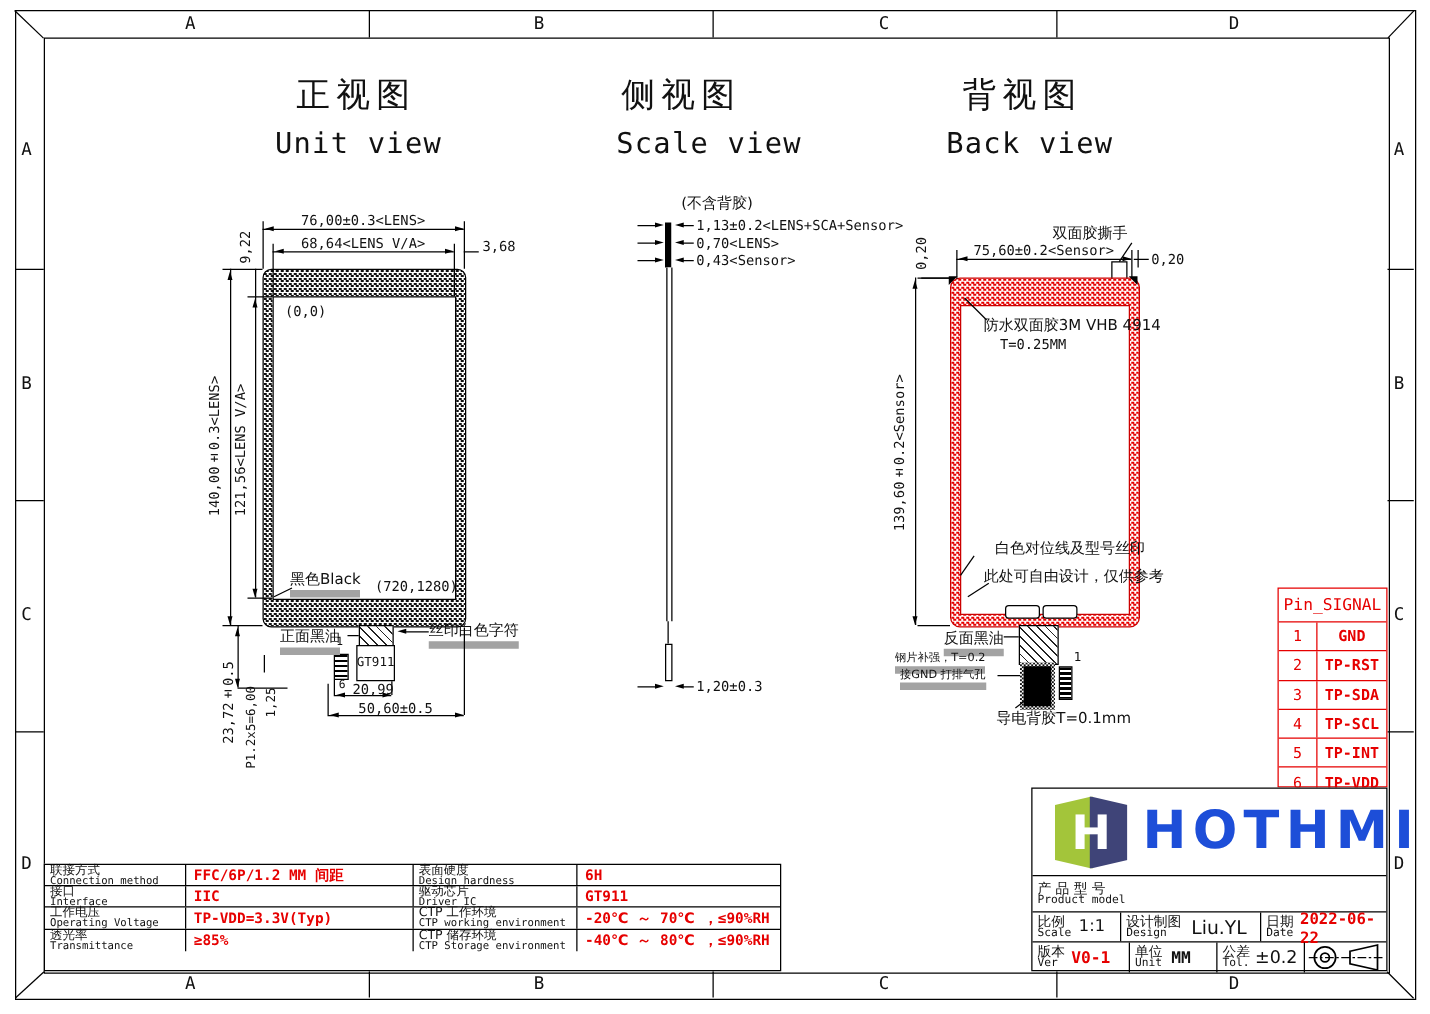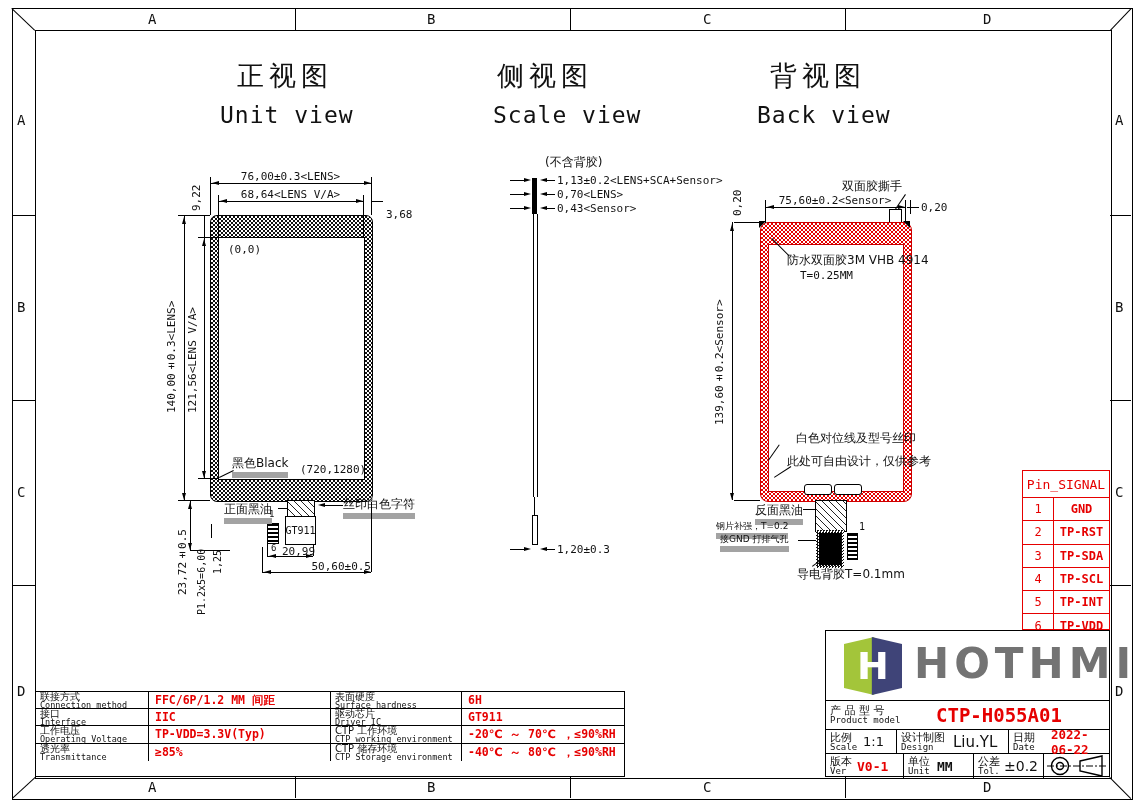--- a/index.html
+++ b/index.html
@@ -44,21 +44,21 @@
   #spec .val{display:flex;align-items:center;padding-left:6px;color:#e60000;font:bold 11.5px "DejaVu Sans Mono","DejaVu Sans",monospace;box-sizing:border-box;white-space:nowrap}
   #spec .bL{border-left:1px solid #000}
   .w1{width:112px}.w2{width:182px}.w3{width:131px}.w4{width:163px}.wspan{width:476px}
   
   #tblock{position:absolute;left:825px;top:630px;width:285px;height:147px;border:1px solid #000;box-sizing:border-box;background:#fff}
   #tblock .trow{display:flex;border-bottom:1px solid #000;box-sizing:border-box}
   #tblock .cell{display:flex;align-items:center;box-sizing:border-box}
   #tblock .lb{display:flex;flex-direction:column;justify-content:center;padding-left:4px}
   #tblock .lb .z{font-size:11px;line-height:11px;white-space:nowrap}
   #tblock .lb .e{font:9px "DejaVu Sans Mono","Liberation Mono",monospace;line-height:9px;white-space:nowrap}
-  .brand{font:bold 42px "DejaVu Sans","Liberation Sans",sans-serif;letter-spacing:5px;color:#737373}
+  .brand{font:bold 42px "DejaVu Sans","Liberation Sans",sans-serif;letter-spacing:5px;color:#1d4ed8}
   .logo-green{position:absolute;inset:0;clip-path:polygon(0 12%,52% 0,52% 100%,0 88%);background:#a3c53a}
   .logo-navy{position:absolute;inset:0;clip-path:polygon(48% 0,100% 12%,100% 88%,48% 100%);background:#3f4478}
   .logo-h{position:absolute;inset:0;display:flex;align-items:center;justify-content:center;
           font:bold 38px "DejaVu Sans","Liberation Sans",sans-serif;color:#fff}
 </style>
 </head>
 <body>
 
 <div id="canvas">
 
@@ -119,21 +119,21 @@
   <div class="vl" style="left:363px;top:195px;height:42px"></div>
   <div class="hl" style="left:210px;top:183px;width:161px"></div>
   <div class="aL" style="left:210px;top:181px"></div>
   <div class="aR" style="left:364px;top:181px"></div>
   <div class="dt" style="left:210px;top:170px;width:161px;text-align:center">76,00±0.3&lt;LENS&gt;</div>
   <div class="hl" style="left:218px;top:201px;width:145px"></div>
   <div class="aL" style="left:218px;top:199px"></div>
   <div class="aR" style="left:356px;top:199px"></div>
   <div class="dt" style="left:218px;top:188px;width:145px;text-align:center">68,64&lt;LENS V/A&gt;</div>
   <div class="hl" style="left:371px;top:201px;width:12px"></div>
-  <div class="dt" style="left:386px;top:208px">3,68</div>
+  <div class="dt" style="left:386px;top:191px">3,68</div>
   <div class="dt vt" style="left:190px;top:180px;height:36px">9,22</div>
   <div class="vl" style="left:204px;top:215px;height:22px"></div>
 
   <div class="hl" style="left:178px;top:215px;width:32px"></div>
   <div class="hl" style="left:178px;top:500px;width:32px"></div>
   <div class="hl" style="left:198px;top:237px;width:20px"></div>
   <div class="hl" style="left:198px;top:478px;width:20px"></div>
   <div class="vl" style="left:184px;top:215px;height:285px"></div>
   <div class="aU" style="left:182px;top:215px"></div>
   <div class="aD" style="left:182px;top:493px"></div>
@@ -160,21 +160,21 @@
   <div class="vl" style="left:313px;top:545px;height:11px"></div>
   <div class="hl" style="left:267px;top:556px;width:46px"></div>
   <div class="aL" style="left:267px;top:554px"></div>
   <div class="aR" style="left:306px;top:554px"></div>
   <div class="dt" style="left:282px;top:545px">20,99</div>
   <div class="vl" style="left:262px;top:547px;height:25px"></div>
   <div class="vl" style="left:371px;top:502px;height:70px"></div>
   <div class="hl" style="left:262px;top:572px;width:109px"></div>
   <div class="aL" style="left:262px;top:570px"></div>
   <div class="aR" style="left:364px;top:570px"></div>
-  <div class="dt" style="left:262px;top:560px;width:109px;text-align:right">50,60±0.5</div>
+  <div class="dt" style="left:262px;top:560px;width:109px;text-align:center">50,60±0.5</div>
   <div class="vl" style="left:190px;top:500px;height:50px"></div>
   <div class="aU" style="left:188px;top:500px"></div>
   <div class="aD" style="left:188px;top:543px"></div>
   <div class="hl" style="left:190px;top:550px;width:40px"></div>
   <div class="dt vt" style="left:176px;top:516px;height:92px">23,72±0.5</div>
   <div class="dt vt" style="left:196px;top:548px;height:68px;font-size:10px">P1.2x5=6,00</div>
   <div class="vl" style="left:211px;top:524px;height:14px"></div>
   <div class="dt vt" style="left:212px;top:545px;height:34px;font-size:10px">1,25</div>
 
   <div class="cn" style="left:545px;top:154px">(不含背胶)</div>
@@ -284,21 +284,21 @@
 
   <div id="spec">
     <div class="srow">
       <div class="lbl w1">
           <span class="z">联接方式</span>
           <span class="e">Connection method</span>
         </div>
       <div class="val bL w2">FFC/6P/1.2 MM 间距</div>
       <div class="lbl bL w3">
           <span class="z">表面硬度</span>
-          <span class="e">Surface hardness</span>
+          <span class="e">Design hardness</span>
         </div>
       <div class="val bL w4">6H</div>
     </div>
     <div class="srow">
       <div class="lbl w1">
           <span class="z">接口</span>
           <span class="e">Interface</span>
         </div>
       <div class="val bL w2">IIC</div>
       <div class="lbl bL w3">
@@ -340,21 +340,20 @@
         <div class="logo-navy"></div>
         <div class="logo-h">H</div>
       </div>
       <div class="abs brand" style="left:88px;top:8px">HOTHMI</div>
     </div>
     <div class="trow" style="height:29px">
       <div class="lb" style="width:106px">
         <span class="z">产 品 型 号</span>
         <span class="e">Product model</span>
       </div>
-      <div class="cell" style="flex:1;color:#e60000;font:bold 19px 'DejaVu Sans Mono','Liberation Mono',monospace">CTP-H055A01</div>
     </div>
     <div class="trow" style="height:24px">
       <div class="cell" style="width:70px">
         <div class="lb">
             <span class="z">比例</span>
             <span class="e">Scale</span>
           </div>
         <span style="font-size:13px;margin-left:6px">1:1</span>
       </div>
       <div class="cell" style="width:112px;border-left:1px solid #000">
@@ -362,21 +361,21 @@
             <span class="z">设计制图</span>
             <span class="e">Design</span>
           </div>
         <span style="font-size:15px;margin-left:8px">Liu.YL</span>
       </div>
       <div class="cell" style="flex:1;border-left:1px solid #000">
         <div class="lb">
             <span class="z">日期</span>
             <span class="e">Date</span>
           </div>
-        <span class="red" style="font:bold 12.5px 'DejaVu Sans Mono',monospace;margin-left:16px">2022-06-22</span>
+        <span class="red" style="font:bold 12.5px 'DejaVu Sans Mono',monospace;margin-left:5px">2022-06-22</span>
       </div>
     </div>
     <div class="trow" style="height:24px;border-bottom:none">
       <div class="cell" style="width:77px">
         <div class="lb">
             <span class="z">版本</span>
             <span class="e">Ver</span>
           </div>
         <span class="red" style="font:bold 13px 'DejaVu Sans Mono',monospace;margin-left:5px">V0-1</span>
       </div>

